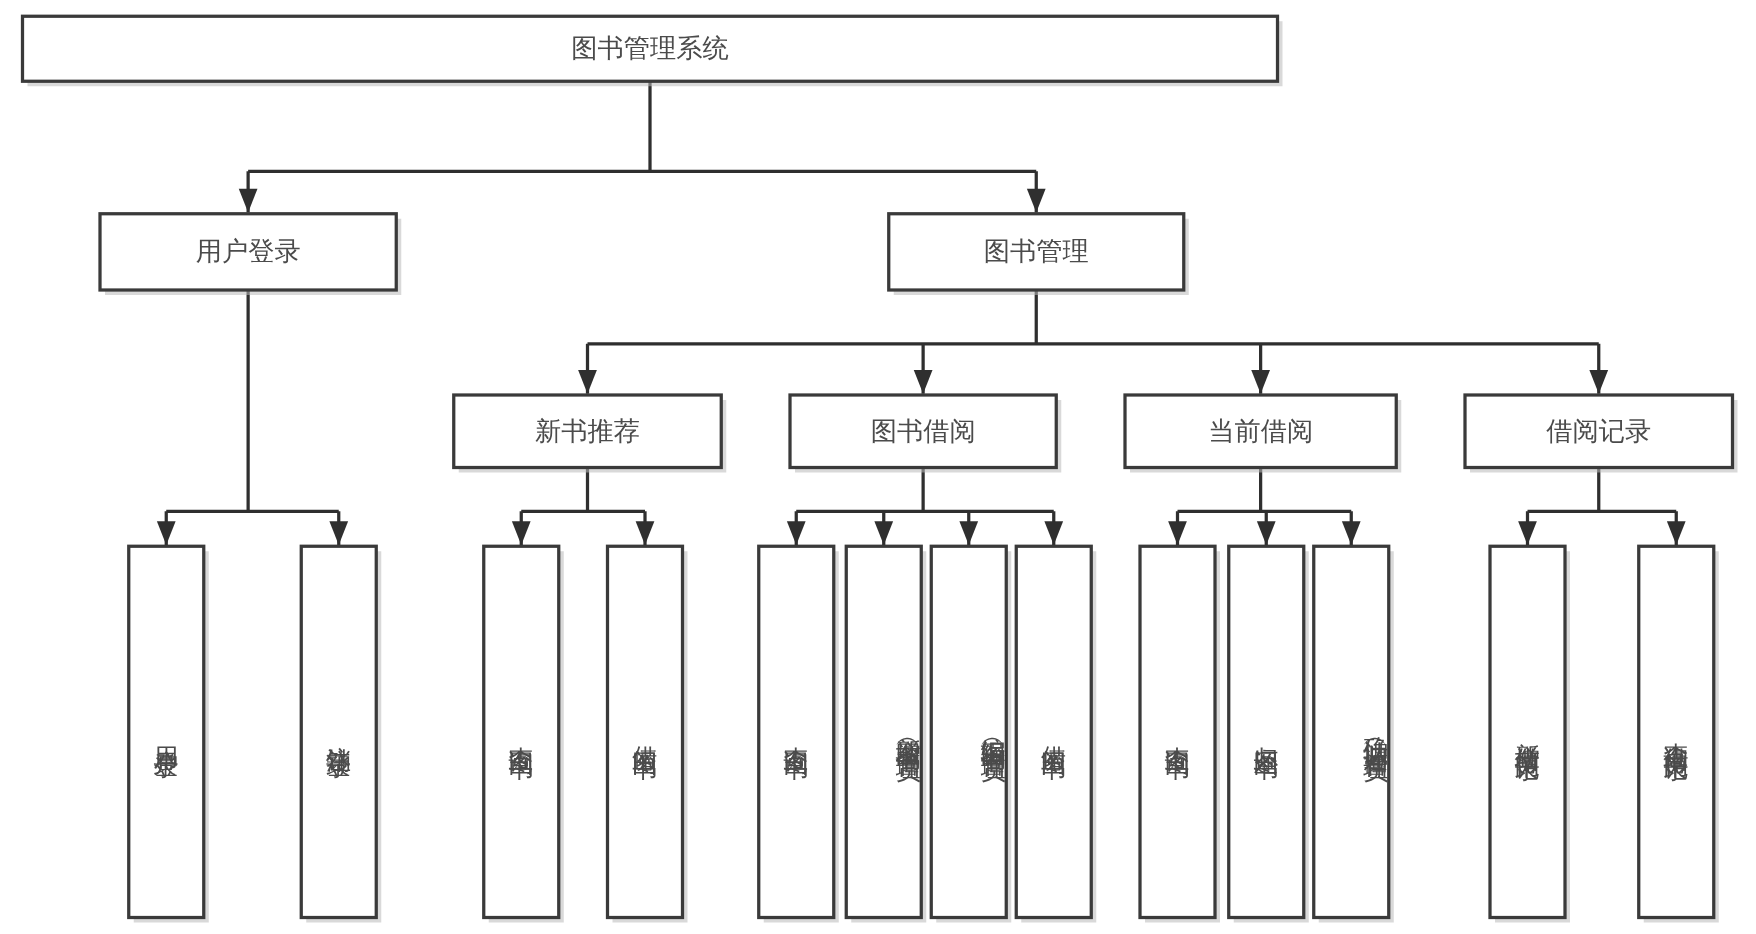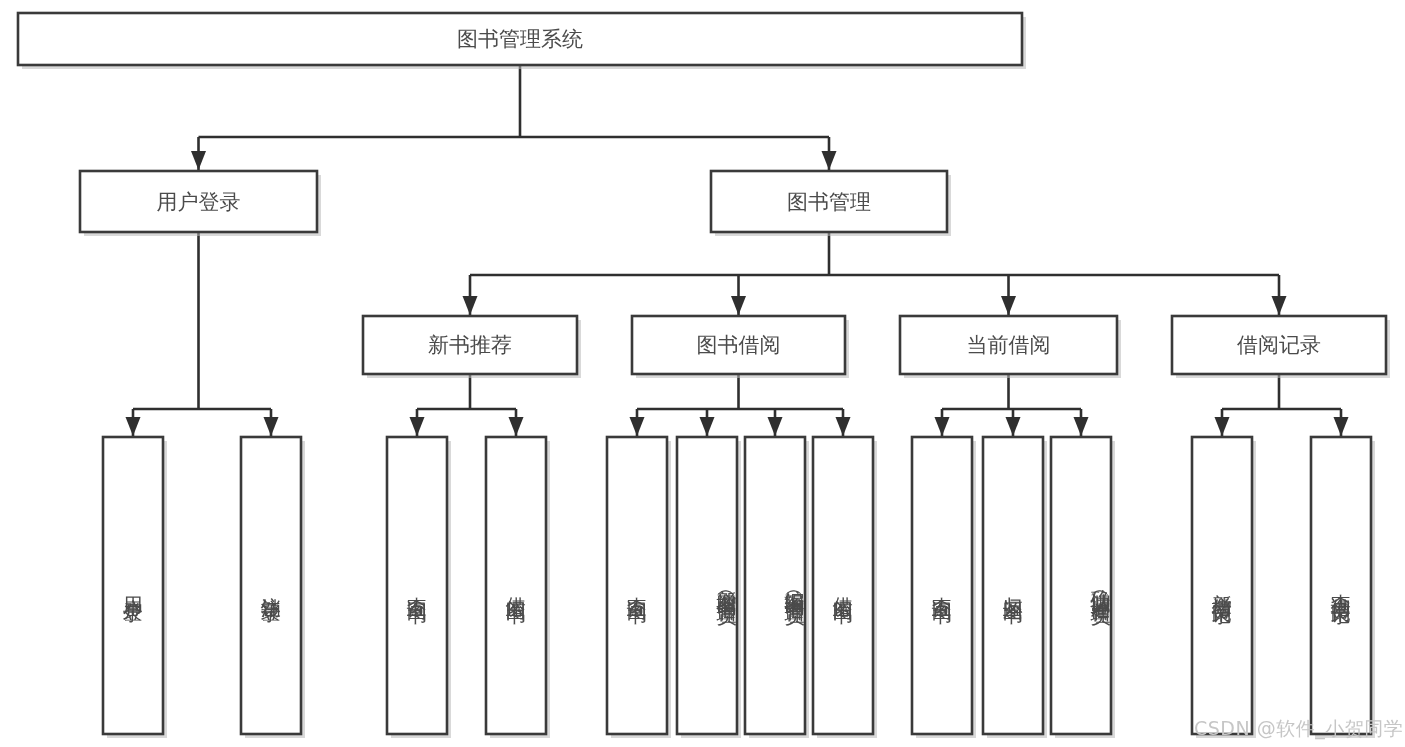--- a/index.html
+++ b/index.html
@@ -200,15 +200,14 @@
       <div class="leaf-label" style="left: 677px; top: 447px; width: 60px; height: 277px; align-items: flex-start;">新增图书（管理员）</div>
       <div class="leaf-label" style="left: 745px; top: 447px; width: 60px; height: 277px; align-items: flex-start;">编辑图书（管理员）</div>
       <div class="leaf-label" style="left: 813px; top: 447px; width: 60px; height: 277px; align-items: center;">借阅图书</div>
       <div class="leaf-label" style="left: 912px; top: 447px; width: 60px; height: 277px; align-items: center;">查询图书</div>
       <div class="leaf-label" style="left: 983px; top: 447px; width: 60px; height: 277px; align-items: center;">归还图书</div>
       <div class="leaf-label" style="left: 1051px; top: 447px; width: 60px; height: 277px; align-items: flex-start;">确认归还（管理员）</div>
       <div class="leaf-label" style="left: 1192px; top: 447px; width: 60px; height: 277px; align-items: center;">新增借阅记录</div>
       <div class="leaf-label" style="left: 1311px; top: 447px; width: 60px; height: 277px; align-items: center;">查询借阅记录</div>
     </div>
 
-  <div class="watermark" style="left: 1194px; top: 716px;">CSDN @软件_小贺同学</div>
 
 </div>
 
 </body></html>

